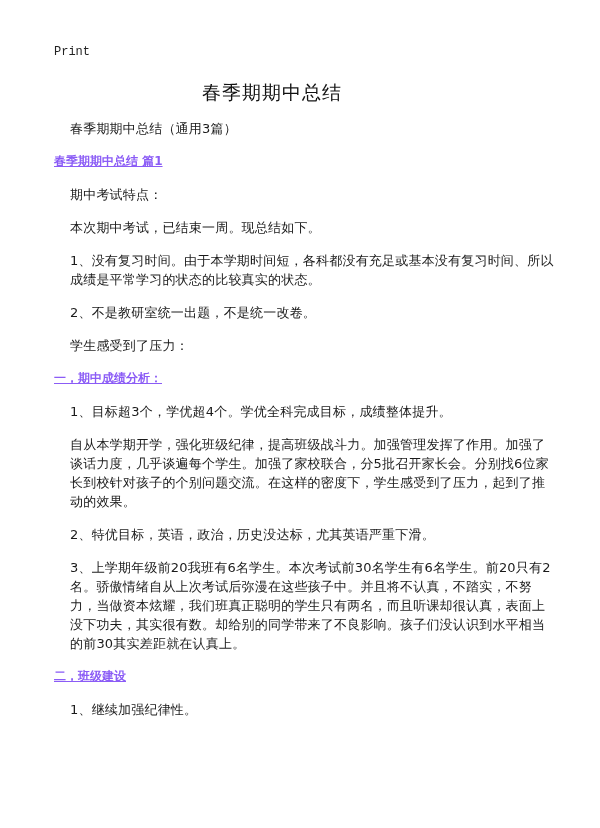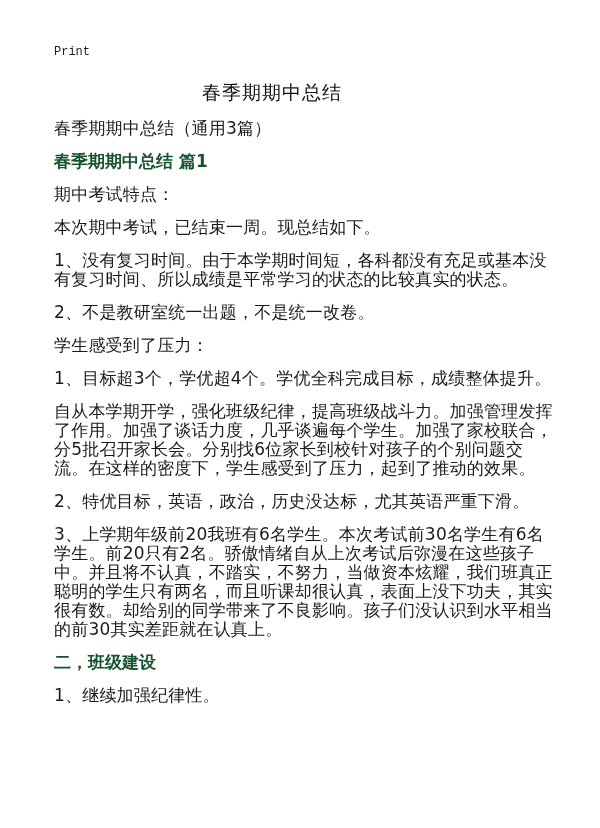--- a/index.html
+++ b/index.html
@@ -35,48 +35,50 @@
       color: #111;
       letter-spacing: 1px;
     }
     .content {
       position: absolute;
       left: 54px;
       top: 119px;
       width: 500px;
     }
     .para {
-      font-size: 17px;
+      font-size: 13px;
       line-height: 19px;
-      margin: 0 0 14px 0;
+      margin: 0 0 14px 16px;
       color: #1a1a1a;
       letter-spacing: 0.2px;
     }
     .heading {
-      font-size: 17px;
+      font-size: 12px;
       font-weight: bold;
       line-height: 19px;
       margin: 0 0 14px 0;
-      color: #14532d;
+      color: #8b5cf6;
+      text-decoration: underline;
     }
   </style>
 </head>
 <body>
 
 <div class="print-label">Print</div>
 
 <h1 class="doc-title">春季期期中总结</h1>
 
 <div class="content">
   <p class="para">春季期期中总结（通用3篇）</p>
   <p class="heading">春季期期中总结 篇1</p>
   <p class="para">期中考试特点：</p>
   <p class="para">本次期中考试，已结束一周。现总结如下。</p>
   <p class="para">1、没有复习时间。由于本学期时间短，各科都没有充足或基本没有复习时间、所以成绩是平常学习的状态的比较真实的状态。</p>
   <p class="para">2、不是教研室统一出题，不是统一改卷。</p>
   <p class="para">学生感受到了压力：</p>
+  <p class="heading">一，期中成绩分析：</p>
   <p class="para">1、目标超3个，学优超4个。学优全科完成目标，成绩整体提升。</p>
   <p class="para">自从本学期开学，强化班级纪律，提高班级战斗力。加强管理发挥了作用。加强了谈话力度，几乎谈遍每个学生。加强了家校联合，分5批召开家长会。分别找6位家长到校针对孩子的个别问题交流。在这样的密度下，学生感受到了压力，起到了推动的效果。</p>
   <p class="para">2、特优目标，英语，政治，历史没达标，尤其英语严重下滑。</p>
   <p class="para">3、上学期年级前20我班有6名学生。本次考试前30名学生有6名学生。前20只有2名。骄傲情绪自从上次考试后弥漫在这些孩子中。并且将不认真，不踏实，不努力，当做资本炫耀，我们班真正聪明的学生只有两名，而且听课却很认真，表面上没下功夫，其实很有数。却给别的同学带来了不良影响。孩子们没认识到水平相当的前30其实差距就在认真上。</p>
   <p class="heading">二，班级建设</p>
   <p class="para">1、继续加强纪律性。</p>
 </div>
 
 </body></html>

